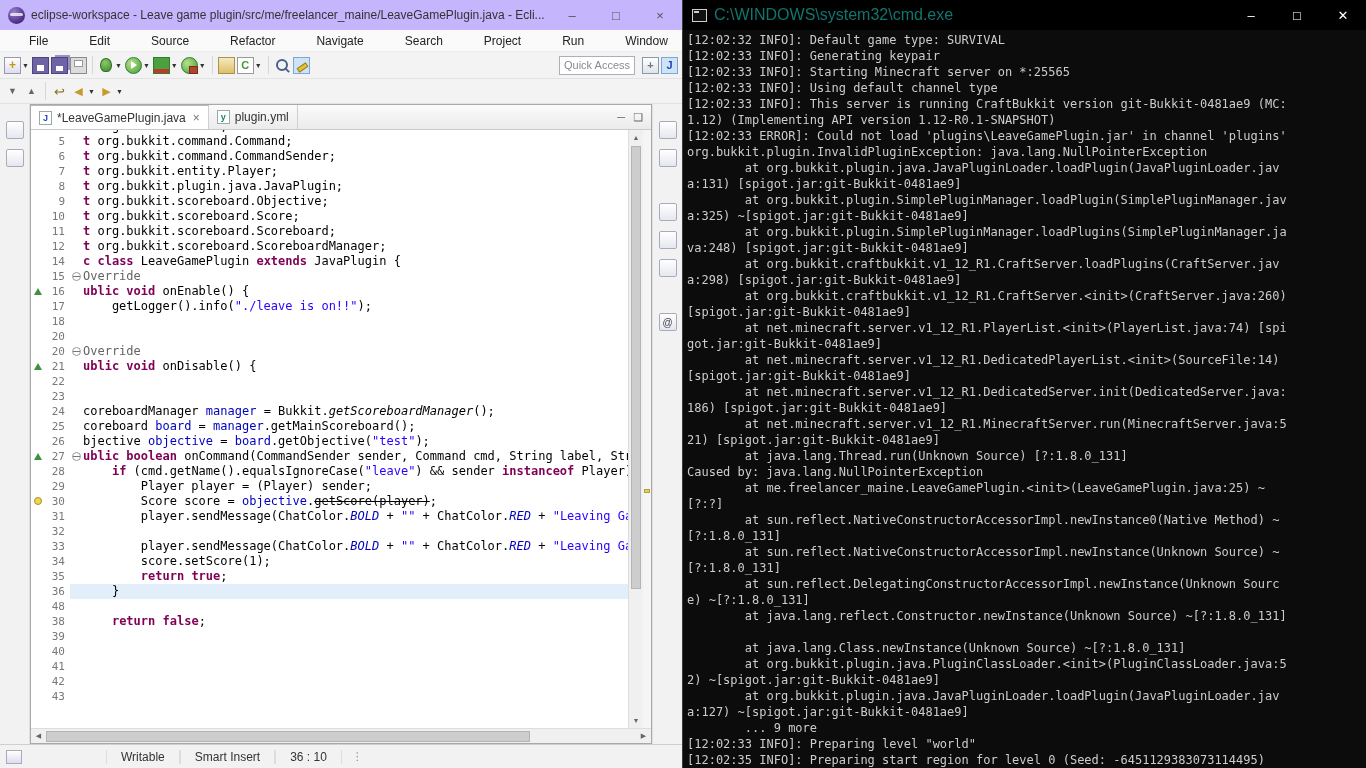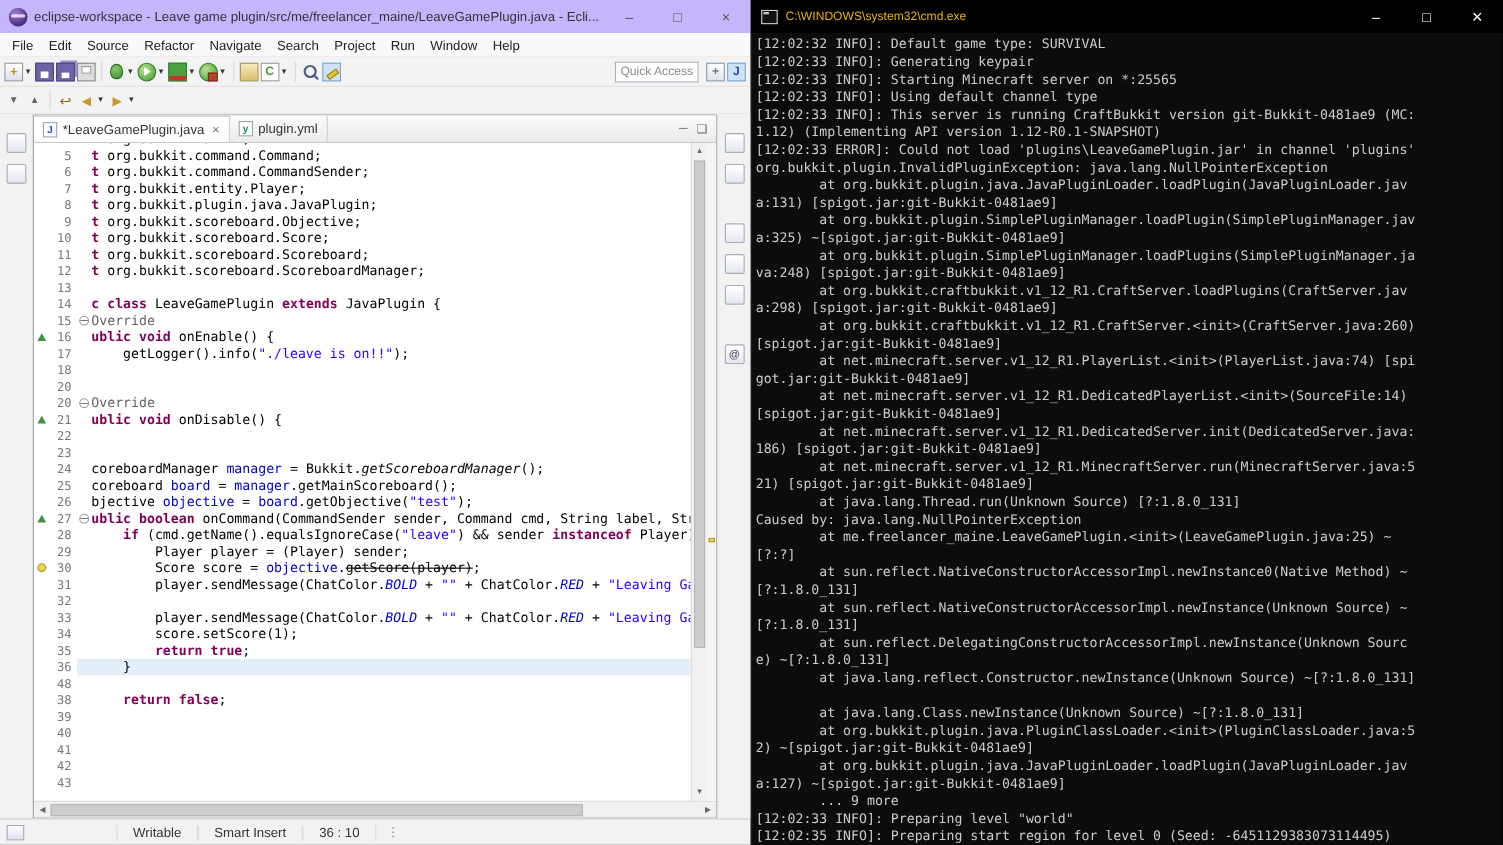--- a/index.html
+++ b/index.html
@@ -6,21 +6,21 @@
   *{box-sizing:border-box;}
   .screen{width:1366px;height:768px;display:flex;overflow:hidden;font-family:"Liberation Sans",sans-serif;}
 
   
   .eclipse{width:683px;height:768px;background:#f2f2f2;display:flex;flex-direction:column;border-right:1px solid #3a3a3a;}
   .e-title{height:30px;background:#c4b5fd;display:flex;align-items:center;flex:none;}
   .e-logo{width:17px;height:17px;border-radius:50%;margin:0 6px 0 8px;background:radial-gradient(circle at 35% 30%,#9a7ed0,#4a2d7e 70%);position:relative;flex:none;}
   .e-logo::after{content:"";position:absolute;left:2px;right:2px;top:6px;height:3px;background:rgba(255,255,255,.75);border-radius:2px;}
   .e-title-text{font-size:12px;color:#333;white-space:nowrap;overflow:hidden;flex:1;}
   .winbtn{width:44px;height:30px;display:flex;align-items:center;justify-content:center;font-size:13px;color:#555;flex:none;}
-  .e-menubar{height:22px;background:#fafafa;display:flex;align-items:center;padding-left:4px;border-bottom:1px solid #ececec;flex:none;}
+  .e-menubar{height:22px;background:#fafafa;display:flex;align-items:center;padding-left:22px;border-bottom:1px solid #ececec;flex:none;gap:27px;}
   .e-menu-item{font-size:12px;color:#222;padding:2px 7px;}
   .e-toolbar{background:#f3f3f3;display:flex;align-items:center;padding:1px 3px;border-bottom:1px solid #e2e2e2;flex:none;}
   .tb1{height:27px;}
   .tb2{height:25px;}
   .tsep{width:1px;height:18px;background:#d7d7d7;margin:0 4px;flex:none;}
   .ti{width:17px;height:17px;display:inline-flex;align-items:center;justify-content:center;margin:1px 1px;position:relative;flex:none;}
   .caret{font-size:7px;color:#333;margin:0 2px 0 0;flex:none;}
   .ti-new{background:linear-gradient(#ffffff,#dcdcf0);border:1px solid #99a;}
   .ti-new::after{content:"+";color:#c59a00;font-weight:bold;font-size:12px;line-height:1;}
   .ti-save{background:#6f63a5;border:1px solid #4c4480;}
@@ -106,21 +106,21 @@
   .st-icon{width:16px;height:14px;border:1px solid #aab;background:linear-gradient(#fff,#dde);margin:0 6px;flex:none;}
   .st-spacer{width:78px;}
   .st-field{padding:0 14px;text-align:center;border-left:1px solid #ddd;border-right:1px solid #ddd;white-space:nowrap;}
   .st-dots{color:#888;margin-left:10px;font-size:11px;}
 
   
   .cmd{width:683px;height:768px;background:#0c0c0c;display:flex;flex-direction:column;}
   .c-title{height:30px;background:#000;display:flex;align-items:center;flex:none;}
   .c-icon{width:15px;height:13px;background:#111;border:1px solid #cfcfcf;margin:0 7px 0 9px;position:relative;flex:none;}
   .c-icon::after{content:"";position:absolute;left:1px;top:1px;width:5px;height:2px;background:#cfcfcf;}
-  .c-title-text{color:#eab308;font-size:11px;flex:1;white-space:nowrap;overflow:hidden;}
+  .c-title-text{color:#0f766e;font-size:16px;flex:1;white-space:nowrap;overflow:hidden;}
   .c-btn{width:46px;height:30px;display:flex;align-items:center;justify-content:center;color:#fff;font-size:13px;flex:none;}
   .c-body{flex:1;overflow:hidden;padding:2px 0 0 4px;font-family:"DejaVu Sans Mono","Liberation Mono",monospace;font-size:12px;line-height:16px;color:#cccccc;}
   .c-lines{width:83ch;}
   .cline{white-space:pre-wrap;word-break:break-all;}
 </style>
 </head>
 <body>
 
 <div class="screen">
 
@@ -212,21 +212,20 @@
             <div class="code-inner" id="code-lines">
                 <div class="crow"><span class="cmark"></span><span class="cnum">4</span><span class="cfold"></span><span class="ctext"><span class="sg-kw">t</span><span class="sg-p"> org.bukkit.Bukkit;</span></span></div>
                 <div class="crow"><span class="cmark"></span><span class="cnum">5</span><span class="cfold"></span><span class="ctext"><span class="sg-kw">t</span><span class="sg-p"> org.bukkit.command.Command;</span></span></div>
                 <div class="crow"><span class="cmark"></span><span class="cnum">6</span><span class="cfold"></span><span class="ctext"><span class="sg-kw">t</span><span class="sg-p"> org.bukkit.command.CommandSender;</span></span></div>
                 <div class="crow"><span class="cmark"></span><span class="cnum">7</span><span class="cfold"></span><span class="ctext"><span class="sg-kw">t</span><span class="sg-p"> org.bukkit.entity.Player;</span></span></div>
                 <div class="crow"><span class="cmark"></span><span class="cnum">8</span><span class="cfold"></span><span class="ctext"><span class="sg-kw">t</span><span class="sg-p"> org.bukkit.plugin.java.JavaPlugin;</span></span></div>
                 <div class="crow"><span class="cmark"></span><span class="cnum">9</span><span class="cfold"></span><span class="ctext"><span class="sg-kw">t</span><span class="sg-p"> org.bukkit.scoreboard.Objective;</span></span></div>
                 <div class="crow"><span class="cmark"></span><span class="cnum">10</span><span class="cfold"></span><span class="ctext"><span class="sg-kw">t</span><span class="sg-p"> org.bukkit.scoreboard.Score;</span></span></div>
                 <div class="crow"><span class="cmark"></span><span class="cnum">11</span><span class="cfold"></span><span class="ctext"><span class="sg-kw">t</span><span class="sg-p"> org.bukkit.scoreboard.Scoreboard;</span></span></div>
                 <div class="crow"><span class="cmark"></span><span class="cnum">12</span><span class="cfold"></span><span class="ctext"><span class="sg-kw">t</span><span class="sg-p"> org.bukkit.scoreboard.ScoreboardManager;</span></span></div>
-                <div class="crow"><span class="cmark"></span><span class="cnum">13</span><span class="cfold"></span><span class="ctext"></span></div>
                 <div class="crow"><span class="cmark"></span><span class="cnum">14</span><span class="cfold"></span><span class="ctext"><span class="sg-kw">c</span><span class="sg-p"> </span><span class="sg-kw">class</span><span class="sg-p"> LeaveGamePlugin </span><span class="sg-kw">extends</span><span class="sg-p"> JavaPlugin {</span></span></div>
                 <div class="crow"><span class="cmark"></span><span class="cnum">15</span><span class="cfold"><span class="foldm"></span></span><span class="ctext"><span class="sg-ann">Override</span></span></div>
                 <div class="crow"><span class="cmark"><span class="tri"></span></span><span class="cnum">16</span><span class="cfold"></span><span class="ctext"><span class="sg-kw">ublic</span><span class="sg-p"> </span><span class="sg-kw">void</span><span class="sg-p"> onEnable() {</span></span></div>
                 <div class="crow"><span class="cmark"></span><span class="cnum">17</span><span class="cfold"></span><span class="ctext"><span class="sg-p">    getLogger().info(</span><span class="sg-str">"./leave is on!!"</span><span class="sg-p">);</span></span></div>
                 <div class="crow"><span class="cmark"></span><span class="cnum">18</span><span class="cfold"></span><span class="ctext"></span></div>
                 <div class="crow"><span class="cmark"></span><span class="cnum">20</span><span class="cfold"></span><span class="ctext"></span></div>
                 <div class="crow"><span class="cmark"></span><span class="cnum">20</span><span class="cfold"><span class="foldm"></span></span><span class="ctext"><span class="sg-ann">Override</span></span></div>
                 <div class="crow"><span class="cmark"><span class="tri"></span></span><span class="cnum">21</span><span class="cfold"></span><span class="ctext"><span class="sg-kw">ublic</span><span class="sg-p"> </span><span class="sg-kw">void</span><span class="sg-p"> onDisable() {</span></span></div>
                 <div class="crow"><span class="cmark"></span><span class="cnum">22</span><span class="cfold"></span><span class="ctext"></span></div>
                 <div class="crow"><span class="cmark"></span><span class="cnum">23</span><span class="cfold"></span><span class="ctext"></span></div>

